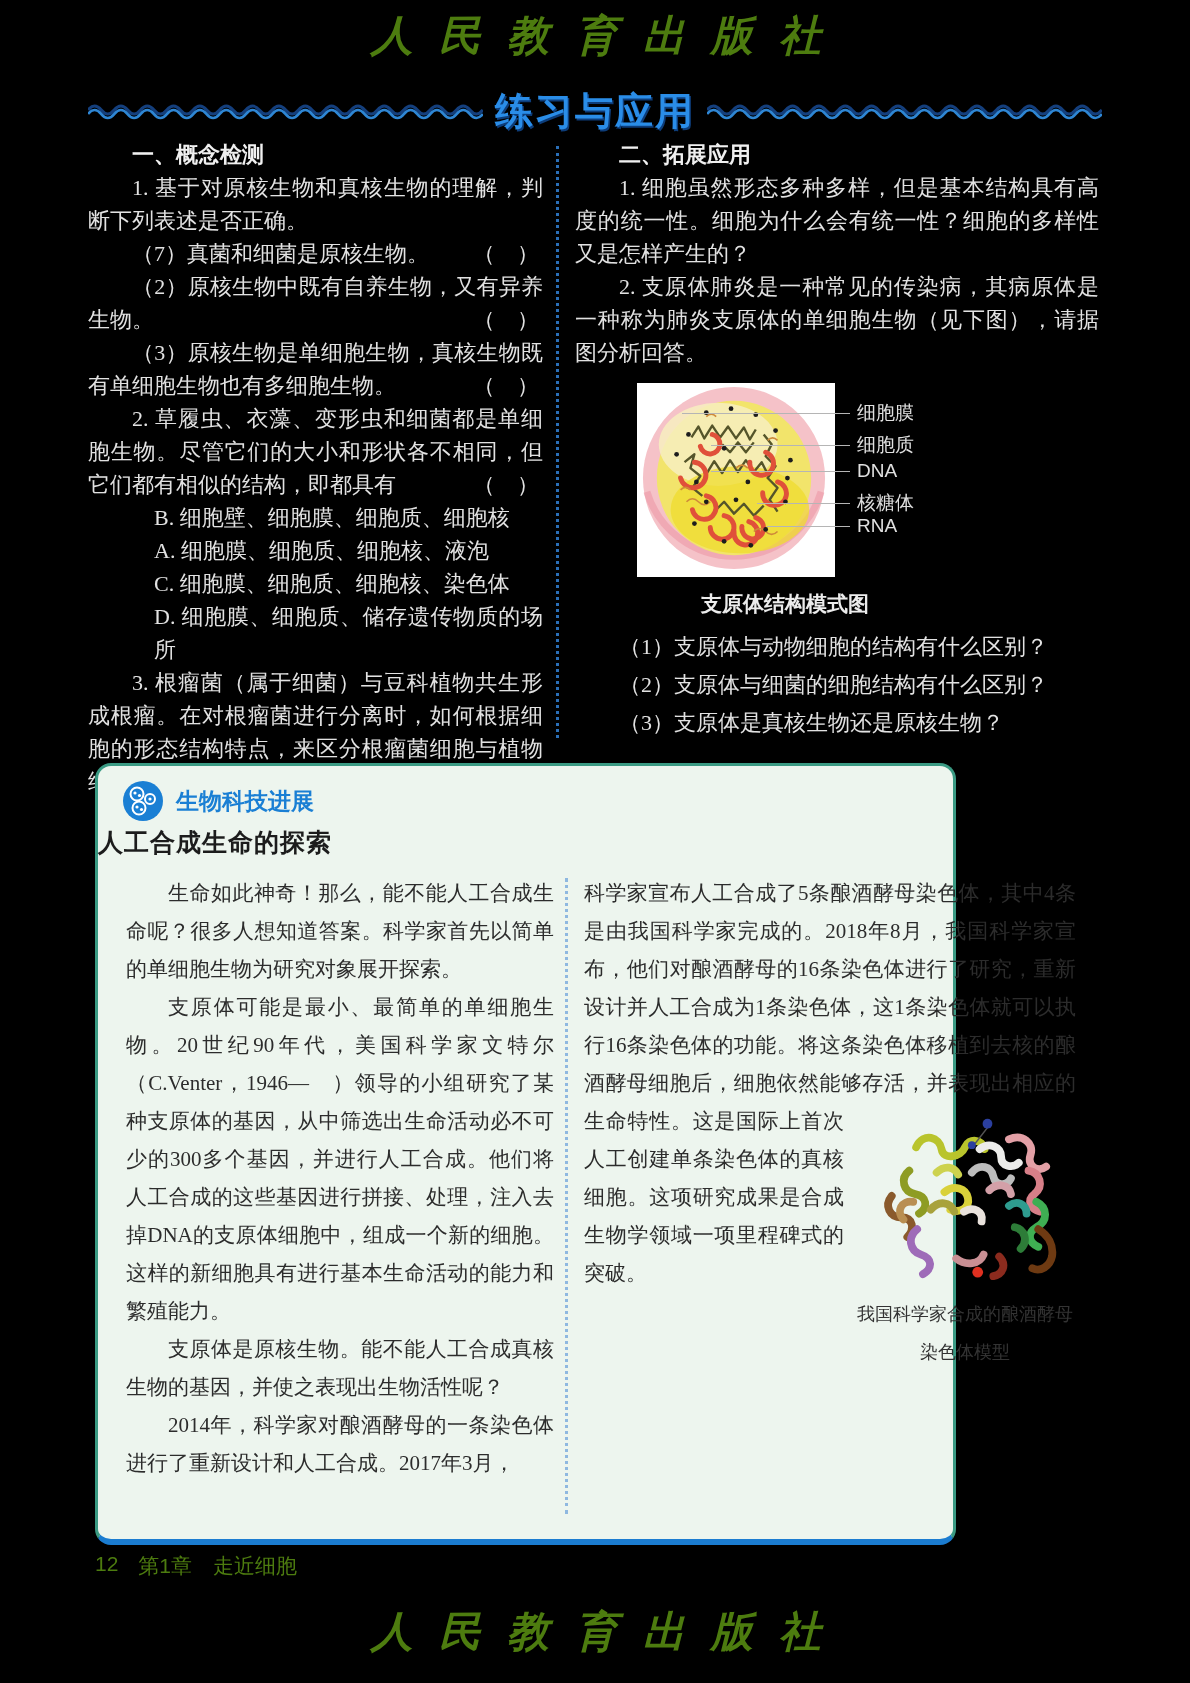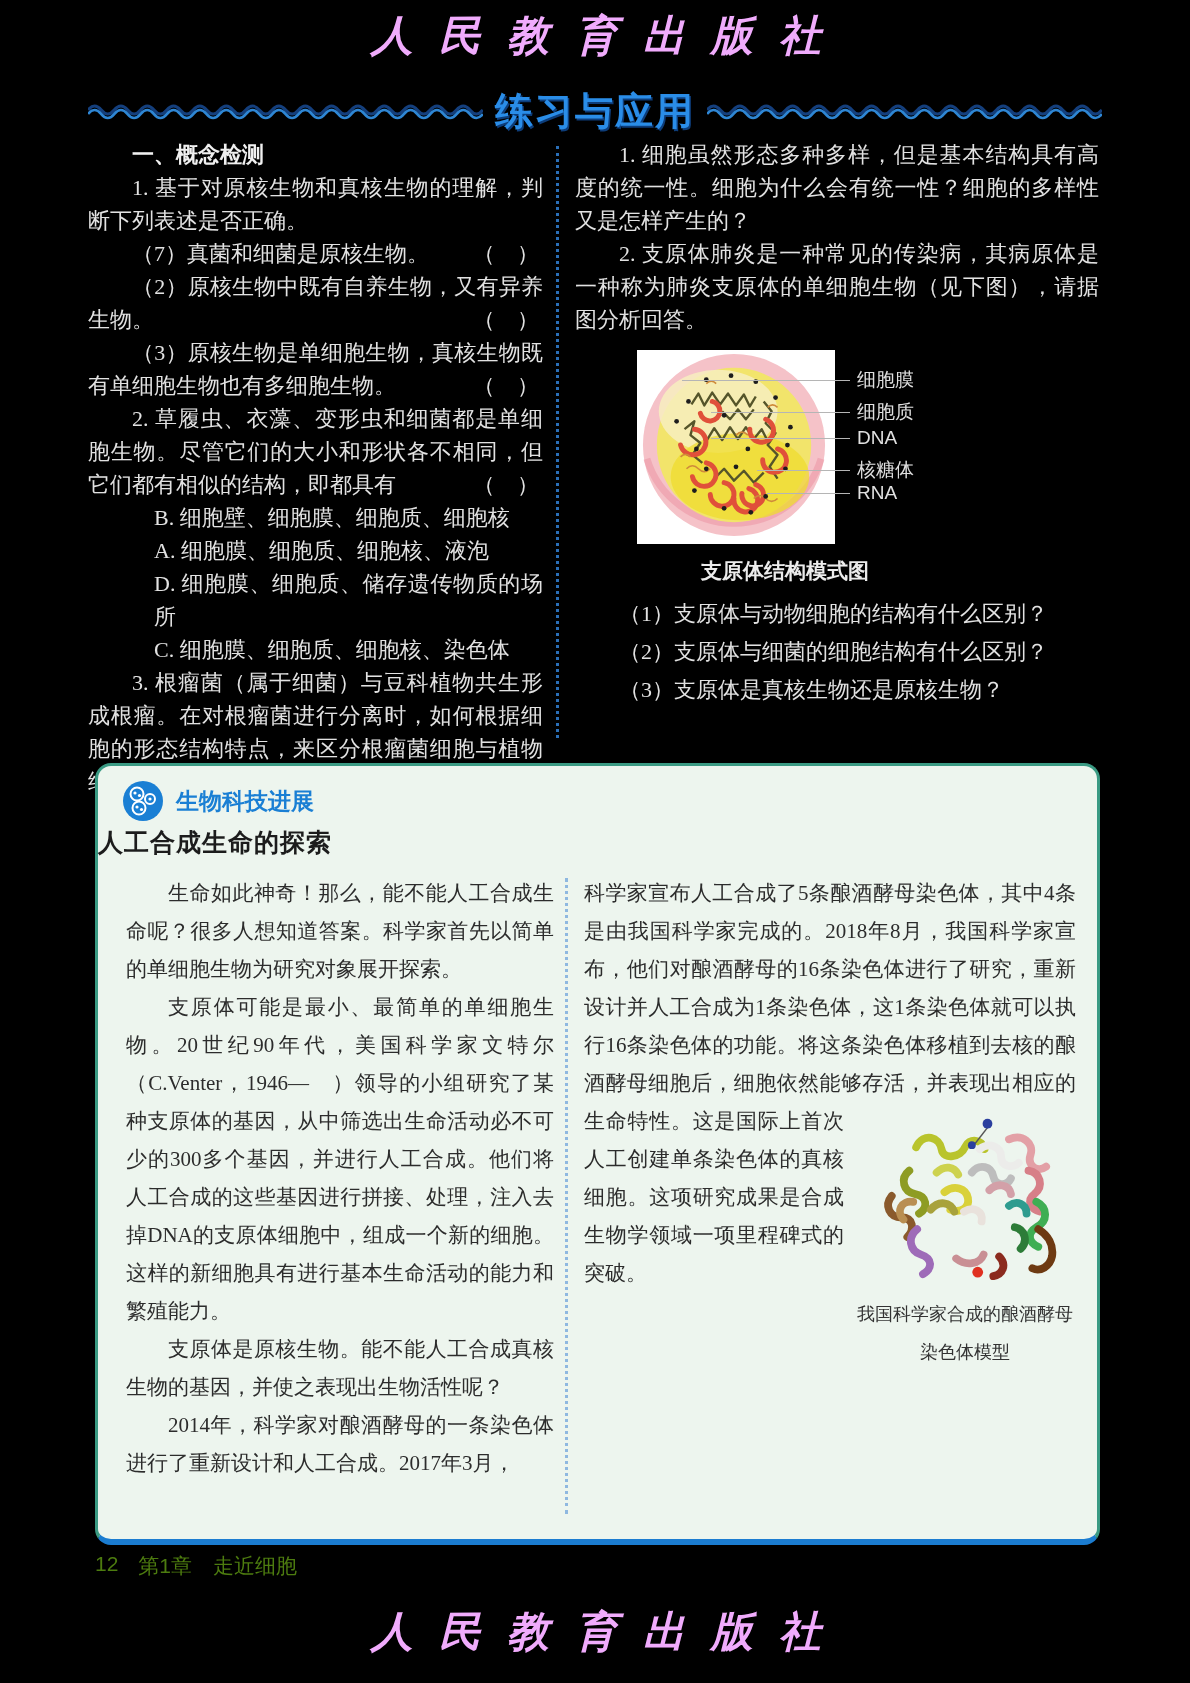--- a/index.html
+++ b/index.html
@@ -1,19 +1,19 @@
 <!DOCTYPE html>
 <html><head>
 <meta charset="utf-8">
 <style>
   * { margin:0; padding:0; box-sizing:border-box; }
   html,body { width:1190px; height:1683px; background:#000; position:relative;
               font-family:"Liberation Serif","DejaVu Serif",serif; overflow:hidden; }
 
-  .logo { position:absolute; width:100%; text-align:center; color:#f0abfc;
+  .logo { position:absolute; width:100%; text-align:center; color:#4d7c0f;
           font-size:42px; font-weight:bold; font-style:italic; letter-spacing:26px;
           padding-left:28px; font-family:"DejaVu Serif",serif; }
   .logo.top { top:8px; }
   .logo.bottom { top:1604px; }
 
   .header-band { position:absolute; top:86px; left:88px; width:1014px;
                  display:flex; align-items:center; gap:12px; }
   .wave-svg { flex:1 1 auto; height:16px; }
   .band-title { color:#2a8de8; font-size:38px; font-weight:bold;
                 font-family:"Liberation Sans","DejaVu Sans",sans-serif;
@@ -38,21 +38,21 @@
   .cell-panel { position:absolute; left:62px; top:0; width:198px; height:194px;
                 background:#fff; }
   .dg-line { position:absolute; border-top:1.6px solid #b5b5b5; }
   .dg-label { position:absolute; left:282px; color:#e0e0e0; font-size:19px;
               line-height:22px; font-family:"Liberation Sans","DejaVu Sans",sans-serif; }
   .dg-caption { width:360px; margin-left:30px; text-align:center; color:#ececec;
                 font-size:21px; font-family:"Liberation Sans","DejaVu Sans",sans-serif;
                 font-weight:bold; margin-bottom:10px; }
   .sub-q { text-indent:2em; margin-top:5px; }
 
-  .feature-box { position:absolute; left:95px; top:763px; width:1005px; height:782px;
+  .feature-box { position:absolute; left:95px; top:763px; width:861px; height:782px;
                  background:#edf5ee; border:3px solid #3a9a83; border-bottom:6px solid #1b7cd0;
                  border-radius:16px; }
   .fb-header { position:absolute; left:24px; top:14px; display:flex; align-items:center; gap:12px; }
   .fb-tag { color:#1a7fd4; font-size:23px; font-weight:bold;
             font-family:"Liberation Sans","DejaVu Sans",sans-serif; }
   .fb-title { position:absolute; top:60px; width:100%; text-align:left; color:#1c1c1c;
               font-size:25px; font-weight:bold; letter-spacing:1px;
               font-family:"Liberation Sans","DejaVu Sans",sans-serif; }
   .fb-divider { position:absolute; left:467px; top:112px; height:636px;
                 border-left:3px dotted #8fb8e0; }
@@ -104,26 +104,27 @@
   <div class="ex-item">
     <span>（3）原核生物是单细胞生物，真核生物既有单细胞生物也有多细胞生物。</span>
     <span class="answer">（　）</span>
   </div>
   <div class="ex-item">
     <span>2. 草履虫、衣藻、变形虫和细菌都是单细胞生物。尽管它们的大小和形状各不相同，但它们都有相似的结构，即都具有</span>
     <span class="answer">（　）</span>
   </div>
   <div class="ex-option">B. 细胞壁、细胞膜、细胞质、细胞核</div>
   <div class="ex-option">A. 细胞膜、细胞质、细胞核、液泡</div>
+  <div class="ex-option">C. 细胞膜、细胞质、细胞核、染色体</div>
   <div class="ex-option">D. 细胞膜、细胞质、储存遗传物质的场所</div>
-  <div class="ex-option">C. 细胞膜、细胞质、细胞核、染色体</div>
   <div class="ex-p">3. 根瘤菌（属于细菌）与豆科植物共生形成根瘤。在对根瘤菌进行分离时，如何根据细胞的形态结构特点，来区分根瘤菌细胞与植物细胞？</div>
 </div>
 
 <div class="col col-right">
+  <div class="ex-heading">二、拓展应用</div>
   <div class="ex-p">1. 细胞虽然形态多种多样，但是基本结构具有高度的统一性。细胞为什么会有统一性？细胞的多样性又是怎样产生的？</div>
   <div class="ex-p">2. 支原体肺炎是一种常见的传染病，其病原体是一种称为肺炎支原体的单细胞生物（见下图），请据图分析回答。</div>
 
   <div class="diagram-wrap">
     <div class="cell-panel">
       <svg width="194" height="190" viewBox="0 0 196 192">
         <circle cx="98" cy="96" r="92" fill="#f5c2c8"></circle>
         <path d="M10,110 a92,92 0 0 0 176,0" fill="none" stroke="#ec97a6" stroke-width="7" opacity="0.6"></path>
         <circle cx="98" cy="96" r="78" fill="#f2e46b"></circle>
         <ellipse cx="82" cy="62" rx="60" ry="42" fill="#f7efc0" opacity="0.85"></ellipse>

